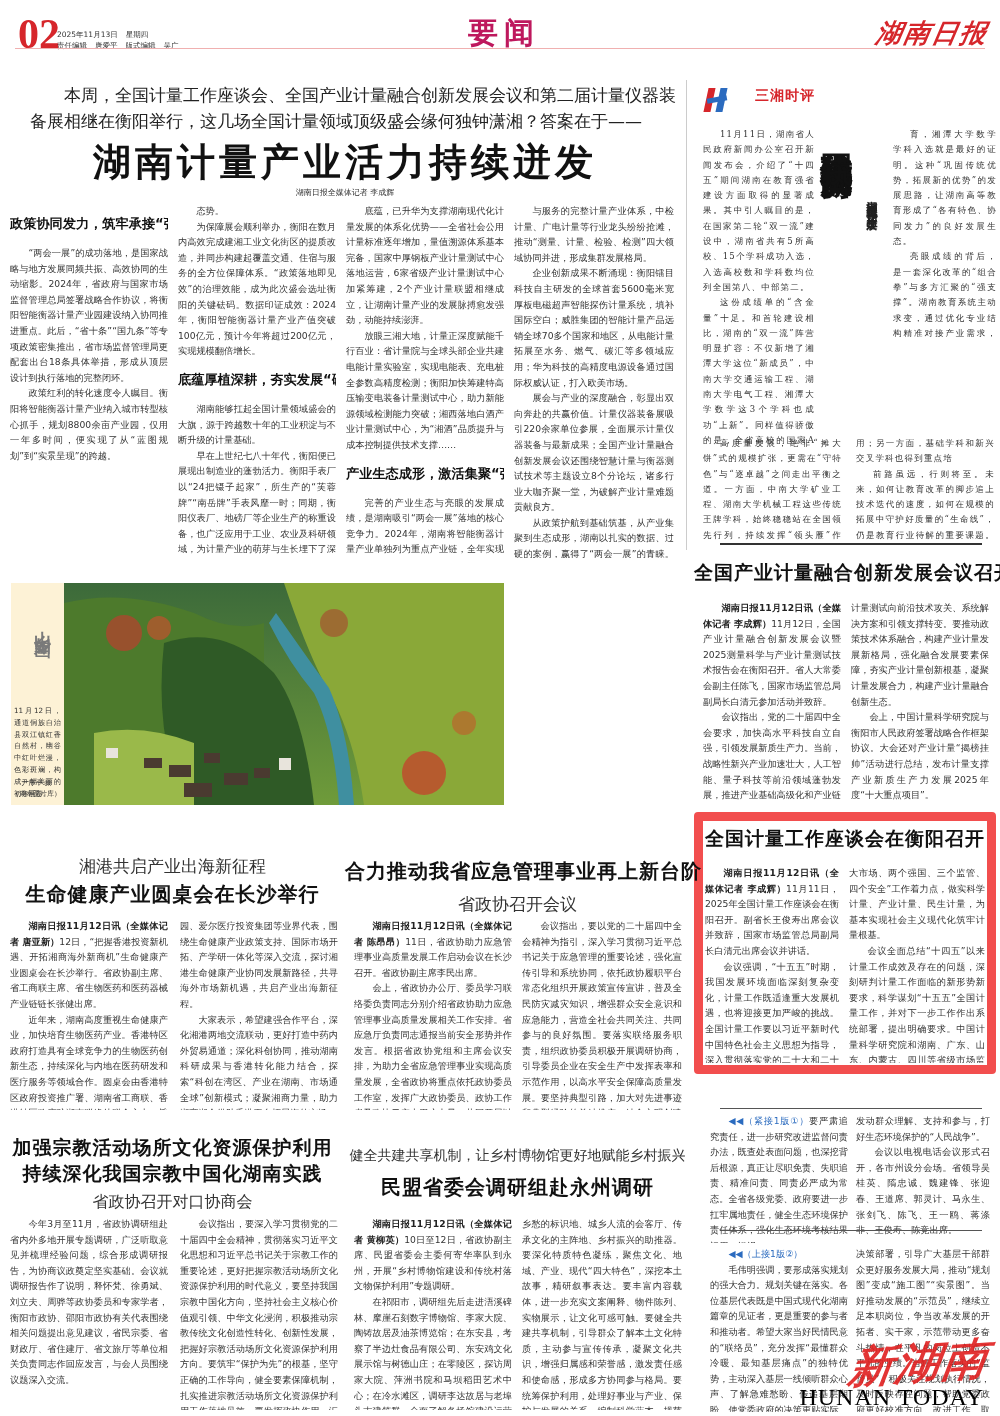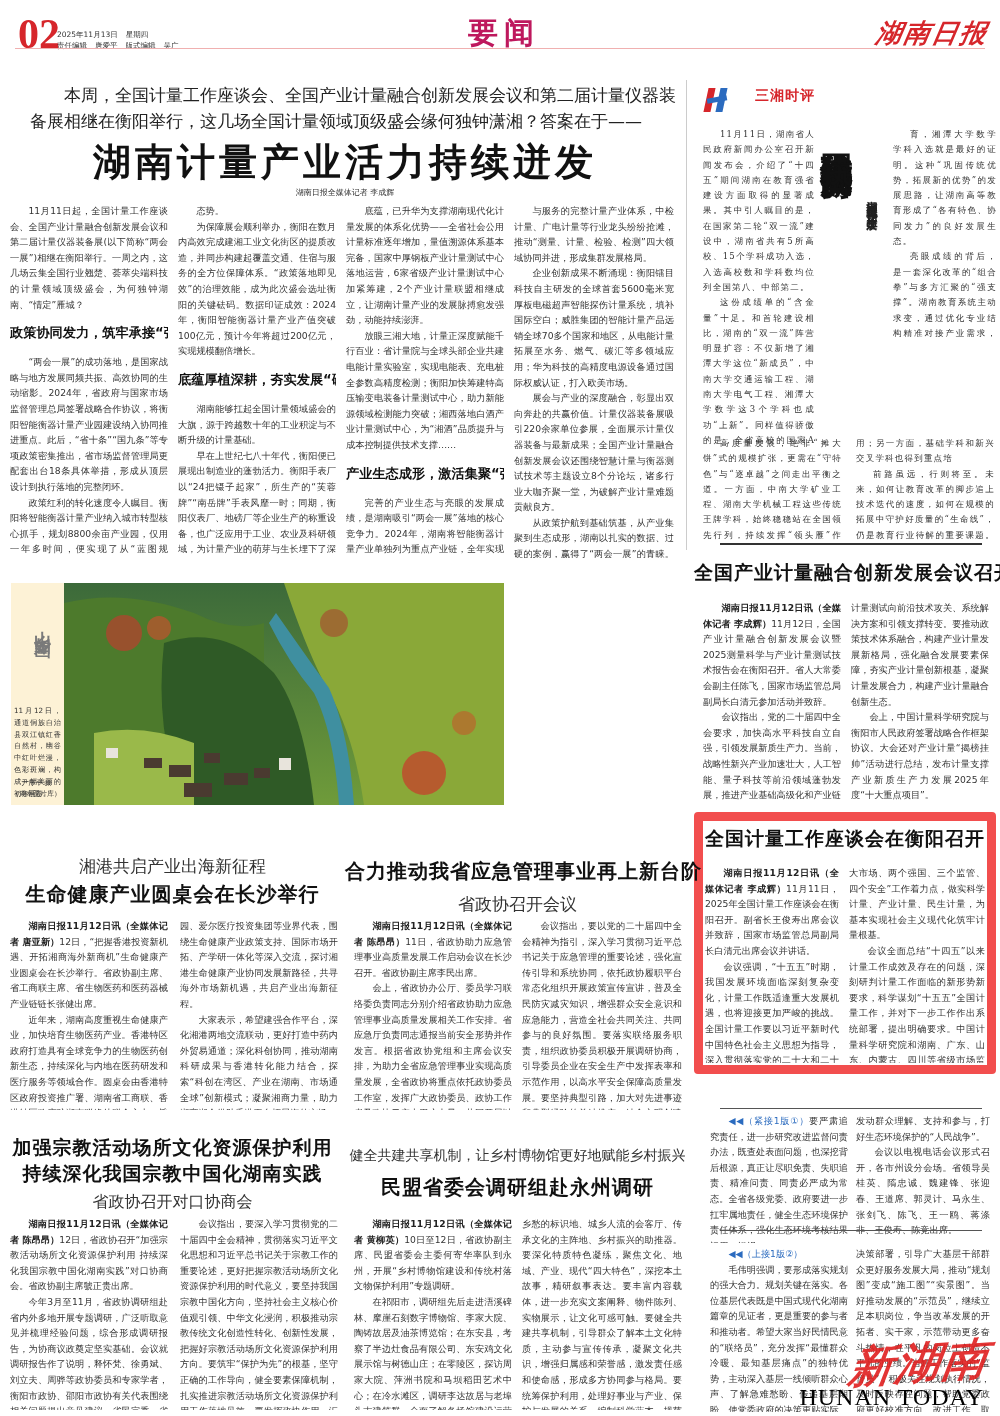--- a/index.html
+++ b/index.html
@@ -54,21 +54,20 @@
 </div>
 <div class="abs section-title">要闻</div>
 <div class="abs brand">湖南日报</div>
 <div class="hdr-line"></div>
 
 <div class="abs lead">本周，全国计量工作座谈会、全国产业计量融合创新发展会议和第二届计量仪器装备展相继在衡阳举行，这几场全国计量领域顶级盛会缘何独钟潇湘？答案在于——</div>
 <div class="abs main-title">湖南计量产业活力持续迸发</div>
 <div class="abs byline">湖南日报全媒体记者 李成辉</div>
 
 <div class="abs col" style="left:10px;top:203px;width:158px;height:355px">
-  <p>11月11日起，全国计量工作座谈会、全国产业计量融合创新发展会议和第二届计量仪器装备展(以下简称“两会一展”)相继在衡阳举行。一周之内，这几场云集全国行业翘楚、荟萃尖端科技的计量领域顶级盛会，为何独钟湖南、“情定”雁城？</p>
   <h4>政策协同发力，筑牢承接“强支撑”</h4>
   <p>“两会一展”的成功落地，是国家战略与地方发展同频共振、高效协同的生动缩影。2024年，省政府与国家市场监督管理总局签署战略合作协议，将衡阳智能衡器计量产业园建设纳入协同推进重点。此后，“省十条”“国九条”等专项政策密集推出，省市场监督管理局更配套出台18条具体举措，形成从顶层设计到执行落地的完整闭环。</p>
   <p>政策红利的转化速度令人瞩目。衡阳将智能衡器计量产业纳入城市转型核心抓手，规划8800余亩产业园，仅用一年多时间，便实现了从“蓝图规划”到“实景呈现”的跨越。</p>
 
 </div>
 <div class="abs col" style="left:178px;top:203px;width:158px;height:355px">
   <p>态势。</p>
   <p>为保障展会顺利举办，衡阳在数月内高效完成建湘工业文化街区的提质改造，并同步构建起覆盖交通、住宿与服务的全方位保障体系。“政策落地即见效”的治理效能，成为此次盛会选址衡阳的关键砝码。数据印证成效：2024年，衡阳智能衡器计量产业产值突破100亿元，预计今年将超过200亿元，实现规模翻倍增长。</p>
   <h4>底蕴厚植深耕，夯实发展“硬底气”</h4>
   <p>湖南能够扛起全国计量领域盛会的大旗，源于跨越数十年的工业积淀与不断升级的计量基础。</p>
@@ -199,21 +198,20 @@
   <p>会上，省政协办公厅、委员学习联络委负责同志分别介绍省政协助力应急管理事业高质量发展相关工作安排。省应急厅负责同志通报当前安全形势并作发言。根据省政协党组和主席会议安排，为助力全省应急管理事业实现高质量发展，全省政协将重点依托政协委员工作室，发挥广大政协委员、政协工作者及政协云广大用户力量，共同开展以应急管理为主题的调研、协商、监督，凝聚共识和风险隐患举报等助力工作。</p>
 </div>
 <div class="abs col" style="left:522px;top:918px;width:160px;height:192px">
   <p>会议指出，要以党的二十届四中全会精神为指引，深入学习贯彻习近平总书记关于应急管理的重要论述，强化宣传引导和系统协同，依托政协履职平台常态化组织开展政策宣传宣讲，普及全民防灾减灾知识，增强群众安全意识和应急能力，营造全社会共同关注、共同参与的良好氛围。要落实联络服务职责，组织政协委员积极开展调研协商，引导委员企业在安全生产中发挥表率和示范作用，以高水平安全保障高质量发展。要坚持典型引路，加大对先进事迹和典型经验的总结推广，结合文明创建加强机关自身安全管理，助力应急管理体系和能力现代化建设，合力推动我省应急管理事业再上新台阶。</p>
 </div>
 
 <div class="abs sub-title" style="left:0;width:345px;top:1135px;font-size:19px">加强宗教活动场所文化资源保护利用</div>
 <div class="abs sub-title" style="left:0;width:345px;top:1161px;font-size:19px">持续深化我国宗教中国化湖南实践</div>
 <div class="abs kicker" style="left:0;width:345px;top:1192px;font-size:16px">省政协召开对口协商会</div>
 <div class="abs col" style="left:10px;top:1216px;width:158px;height:194px">
-  <p><b>湖南日报11月12日讯（全媒体记者 陈昂昂）</b><span>12日，省政协召开“加强宗教活动场所文化资源保护利用 持续深化我国宗教中国化湖南实践”对口协商会。省政协副主席虢正贵出席。</span></p>
   <p>今年3月至11月，省政协调研组赴省内外多地开展专题调研，广泛听取意见并梳理经验问题，综合形成调研报告，为协商议政奠定坚实基础。会议就调研报告作了说明，释怀梵、徐勇斌、刘立夫、周骅等政协委员和专家学者，衡阳市政协、邵阳市政协有关代表围绕相关问题提出意见建议，省民宗委、省财政厅、省住建厅、省文旅厅等单位相关负责同志作回应发言，与会人员围绕议题深入交流。</p>
 </div>
 <div class="abs col" style="left:180px;top:1216px;width:158px;height:194px">
   <p>会议指出，要深入学习贯彻党的二十届四中全会精神，贯彻落实习近平文化思想和习近平总书记关于宗教工作的重要论述，更好把握宗教活动场所文化资源保护利用的时代意义，要坚持我国宗教中国化方向，坚持社会主义核心价值观引领、中华文化浸润，积极推动宗教传统文化创造性转化、创新性发展，把握好宗教活动场所文化资源保护利用方向。要筑牢“保护为先”的根基，坚守正确的工作导向，健全要素保障机制，扎实推进宗教活动场所文化资源保护利用工作落地见效。要发挥政协作用，汇聚各方智慧，为党委政府决策提供精准参考，共同推动我国宗教中国化湖南实践走深走实。</p>
 </div>
 
 <div class="abs kicker" style="left:345px;width:345px;top:1147px;font-size:14px">健全共建共享机制，让乡村博物馆更好地赋能乡村振兴</div>
 <div class="abs sub-title" style="left:345px;width:345px;top:1174px;font-size:20px">民盟省委会调研组赴永州调研</div>
 <div class="abs col" style="left:354px;top:1216px;width:158px;height:194px">
   <p><b>湖南日报11月12日讯（全媒体记者 黄柳英）</b><span>10日至12日，省政协副主席、民盟省委会主委何寄华率队到永州，开展“乡村博物馆建设和传统村落文物保护利用”专题调研。</span></p>

